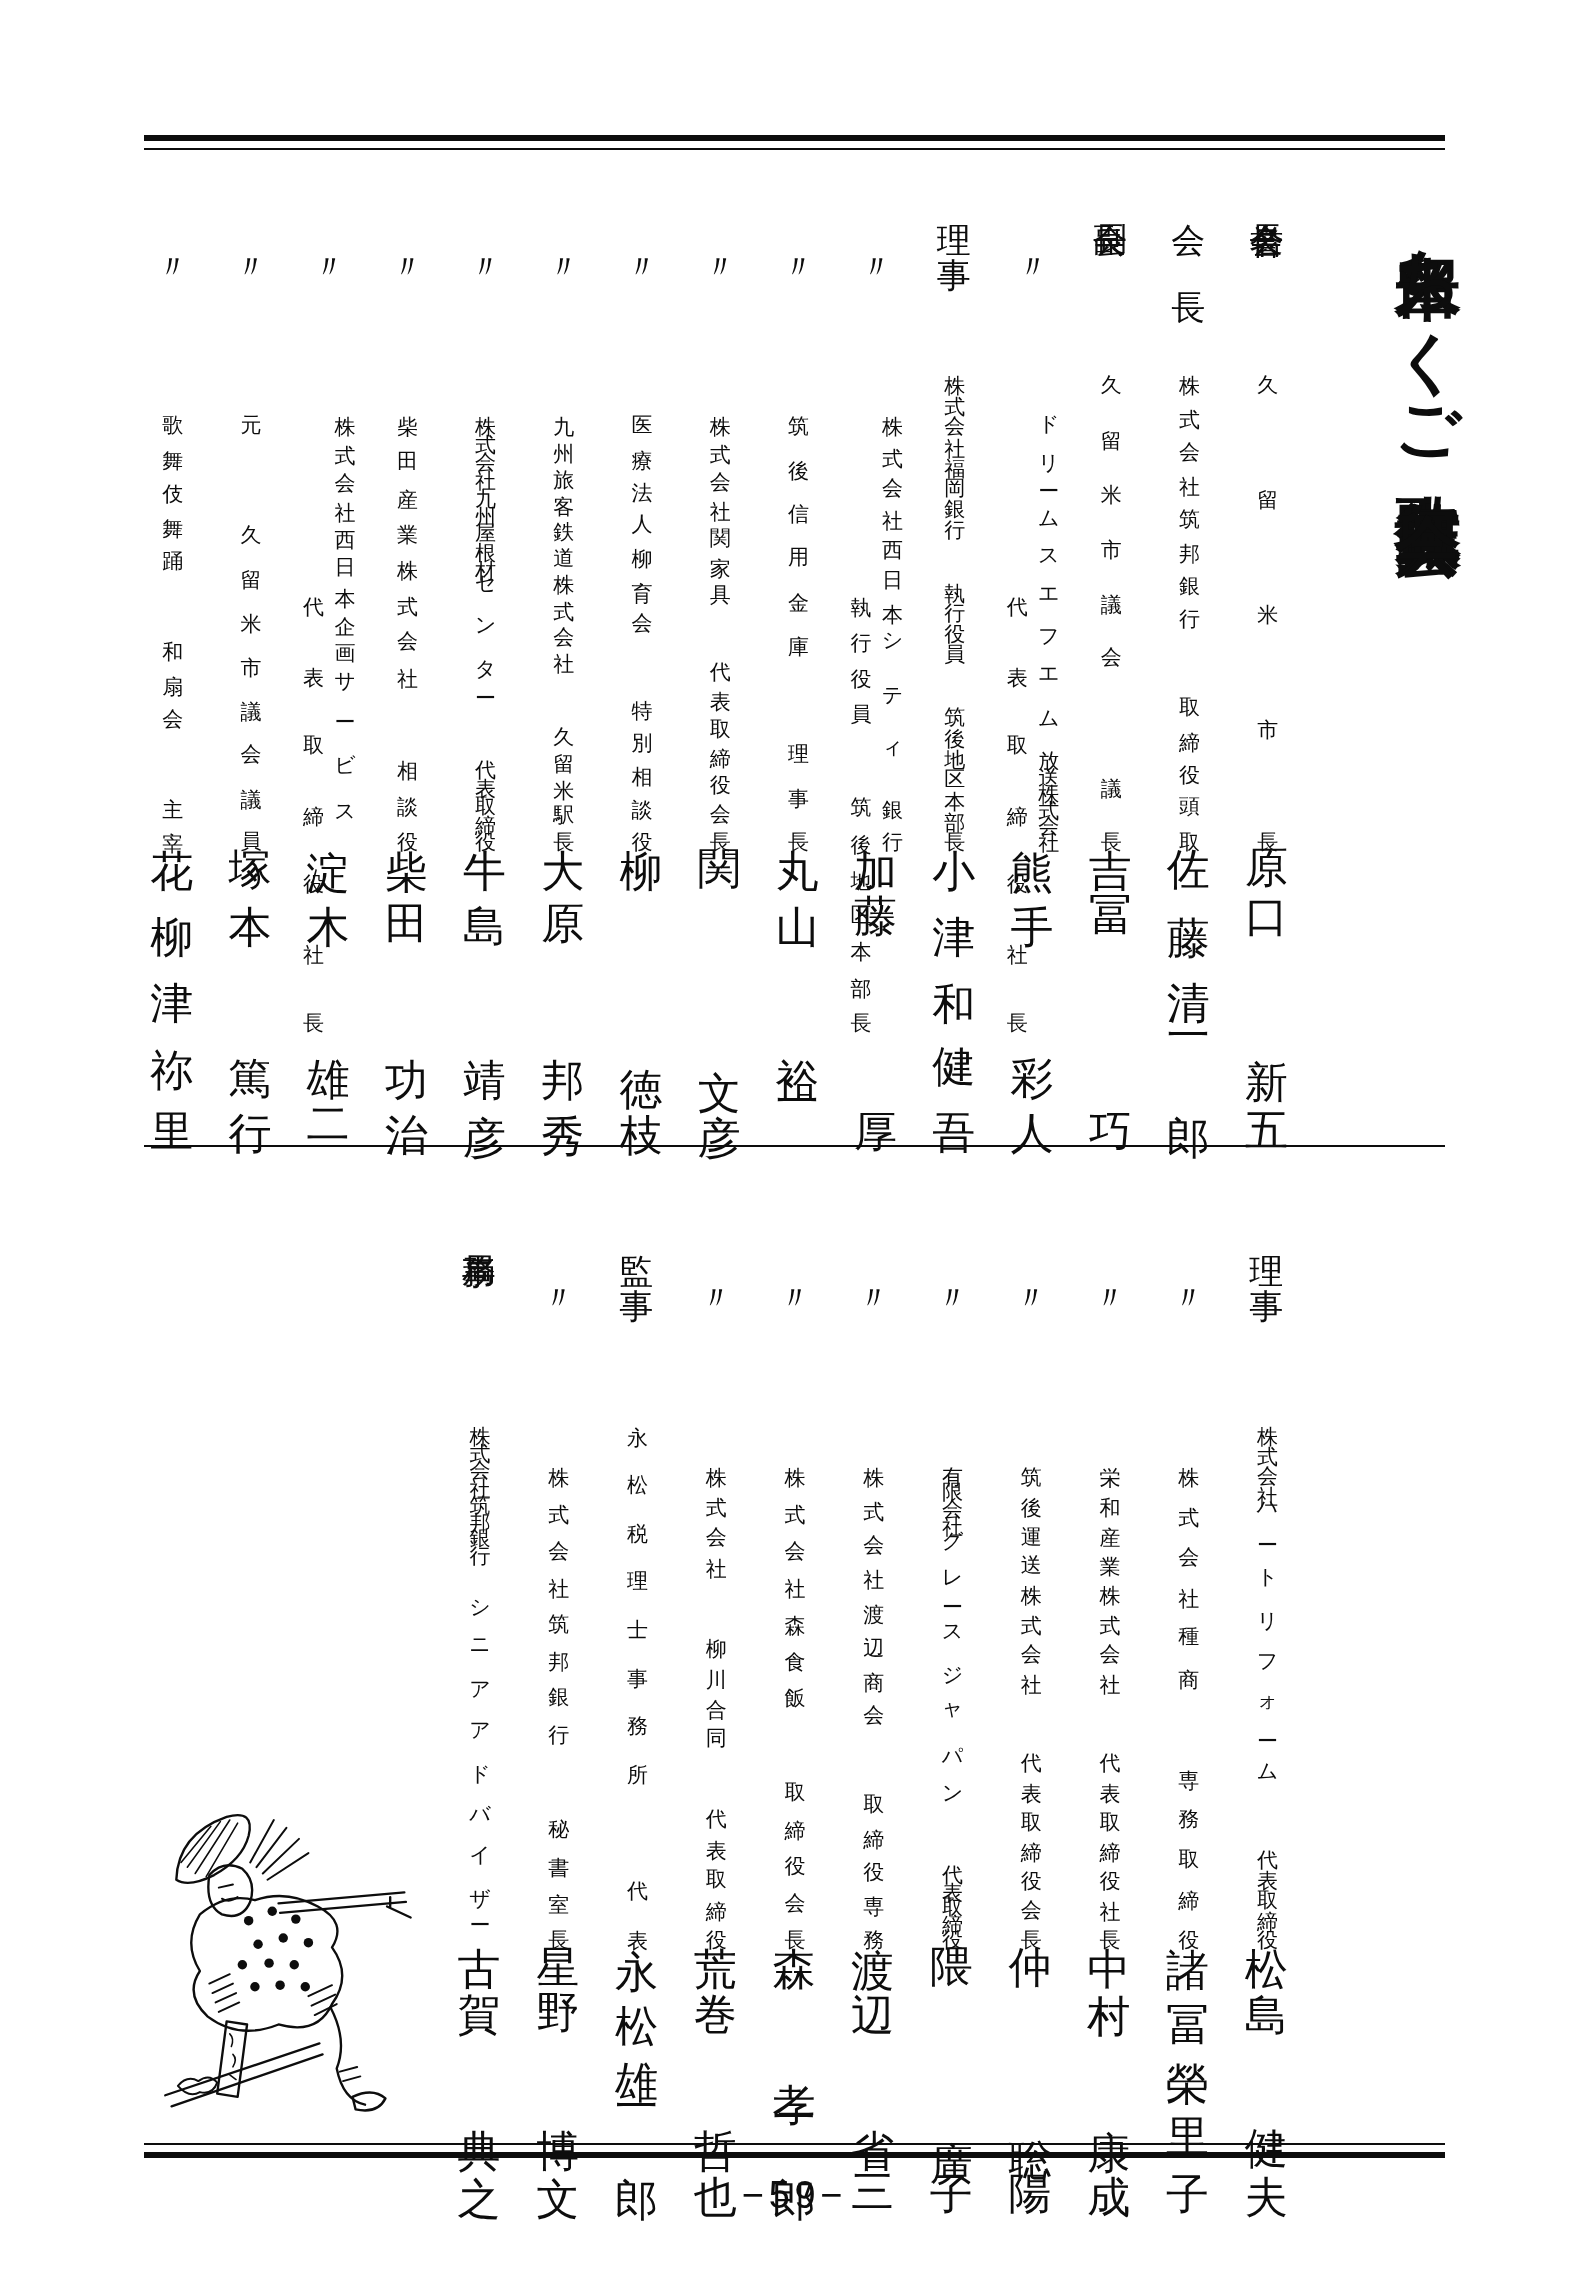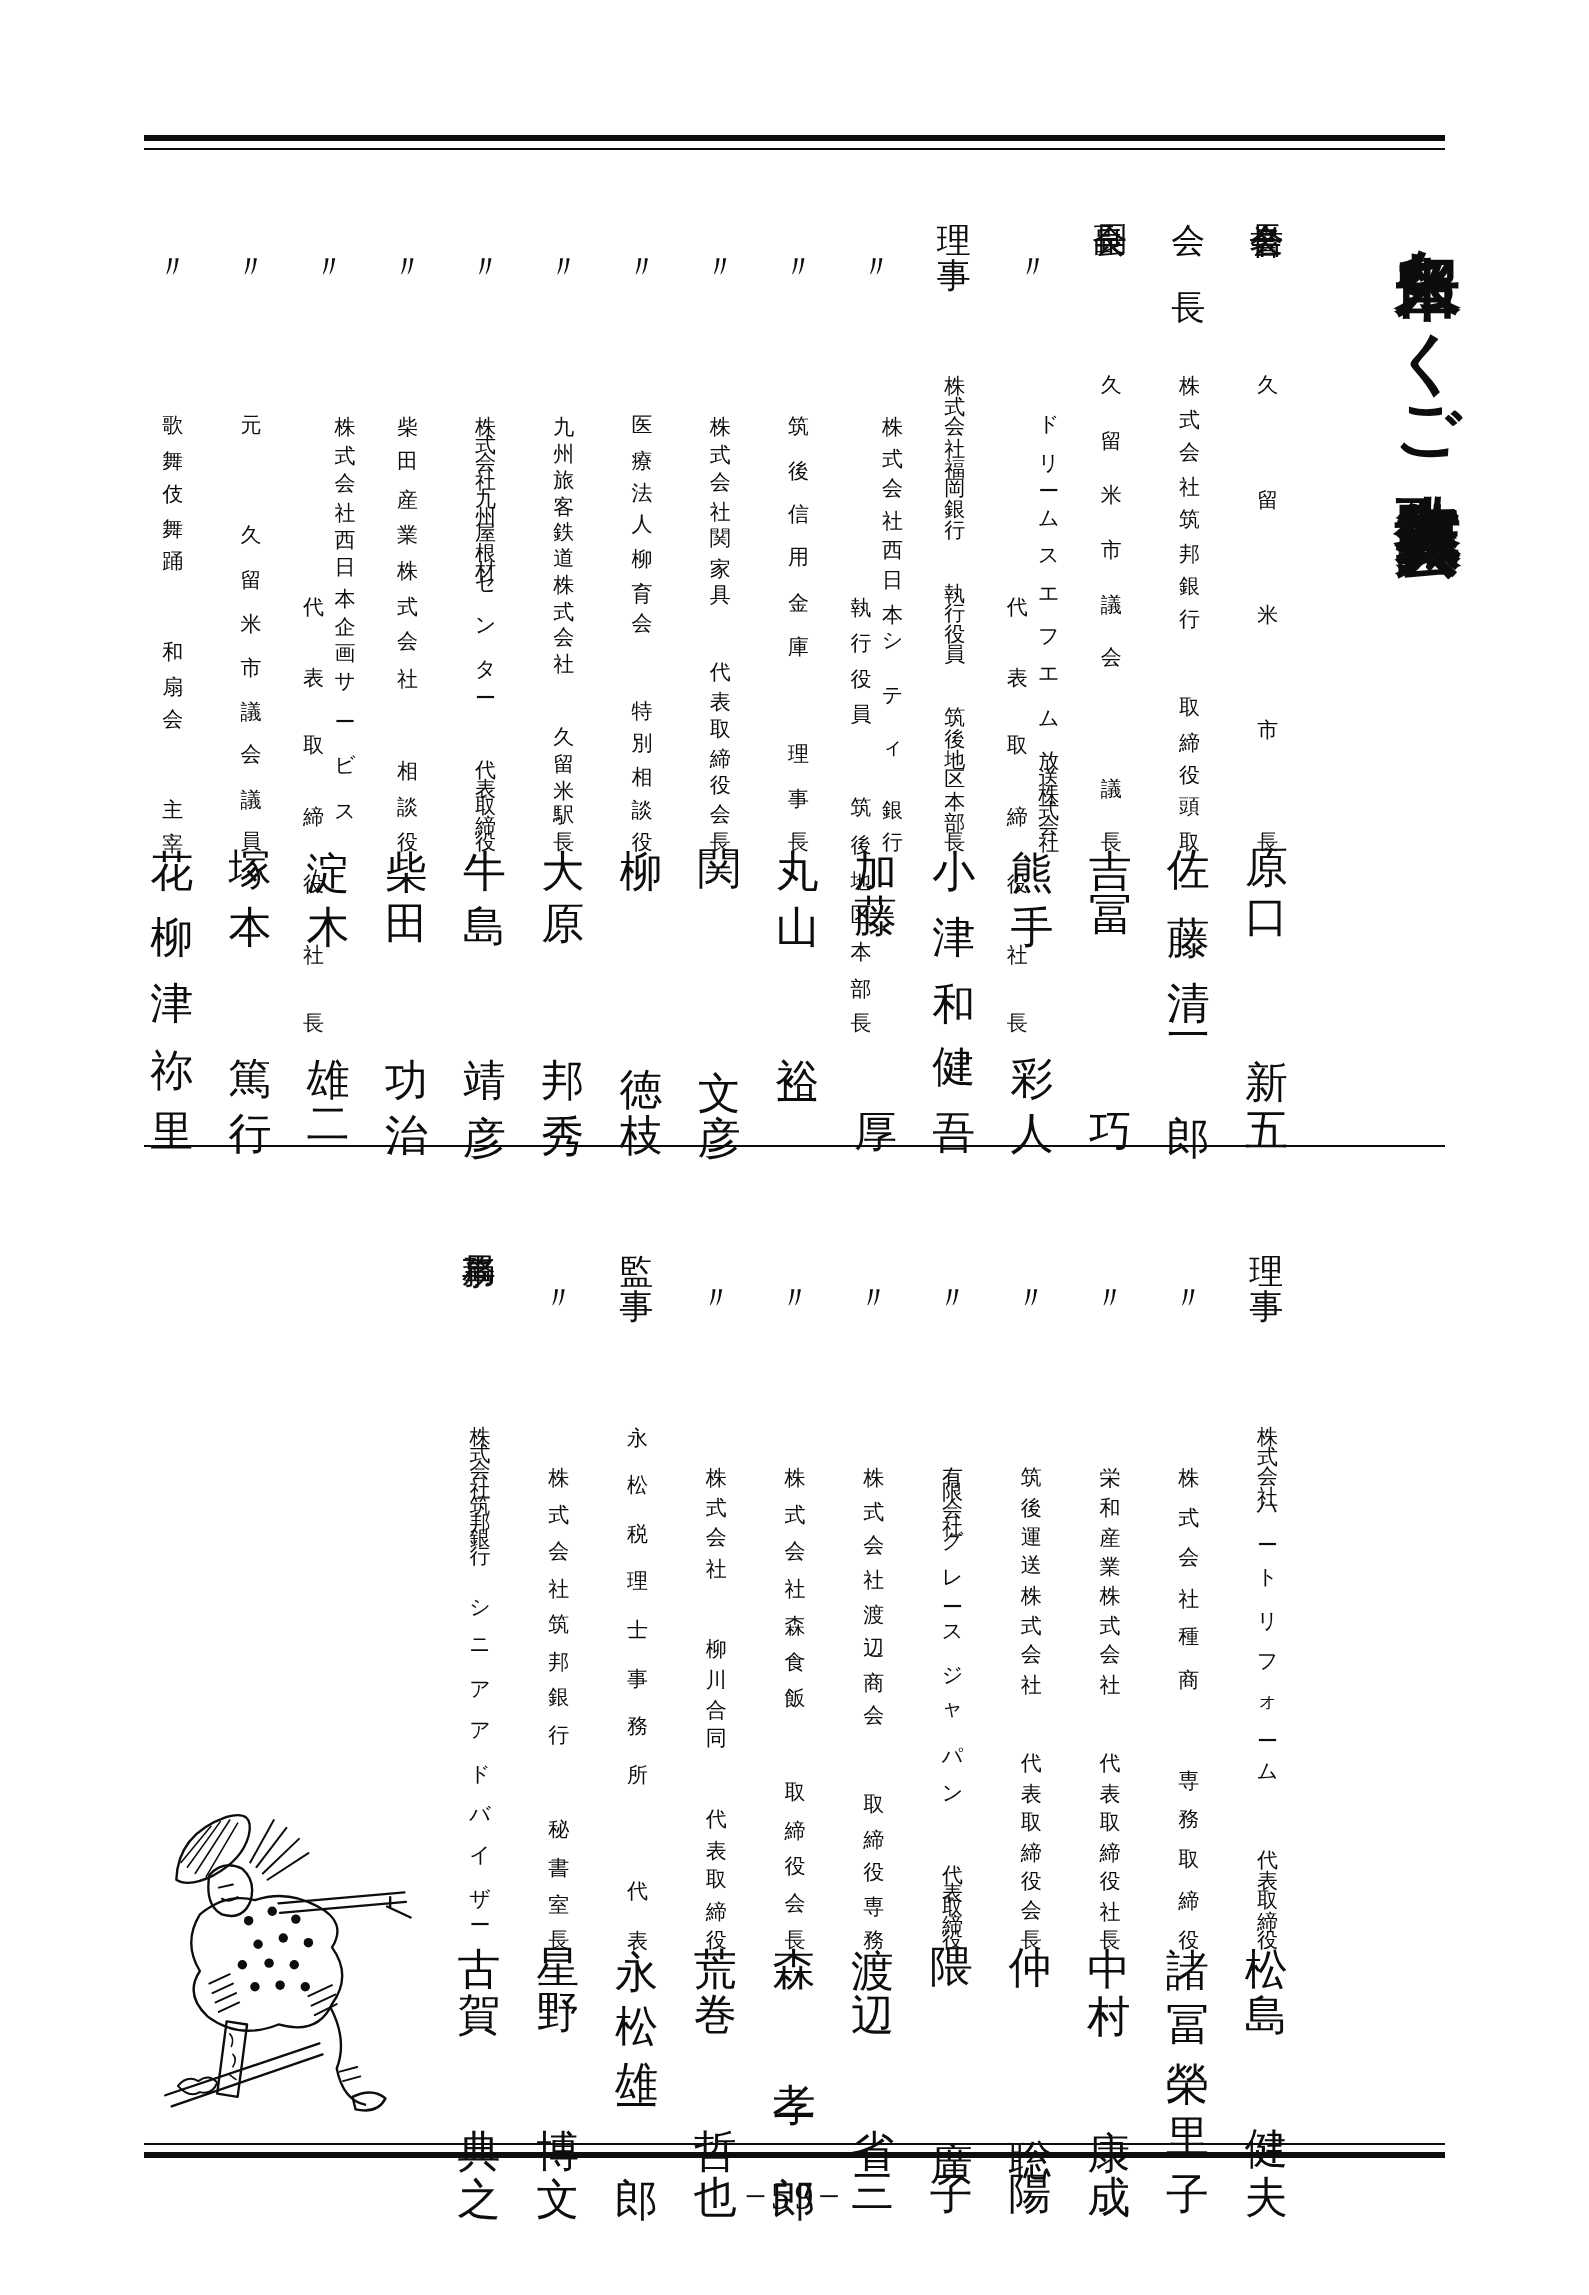--- a/index.html
+++ b/index.html
@@ -58,21 +58,21 @@
     text-align:justify; text-align-last:justify;
   }
   .section-top    .name { height:264px; }
   .section-bottom .name { height:228px; }
 
   .illustration { position:absolute; left:154px; top:1787px; width:264px; height:346px; }
 
   .page-number {
     position:absolute; left:0; right:0; top:2174px;
     text-align:center;
-    font-family:Liberation Serif, serif;
+    font-family:Liberation Sans, sans-serif;
     font-size:38px; letter-spacing:4.7px; color:#0d0d0d;
   }
 </style>
 </head>
 <body>
 
 <div class="page">
 
   <div class="rule rule-top-thick"></div>
   <div class="rule rule-top-thin"></div>

